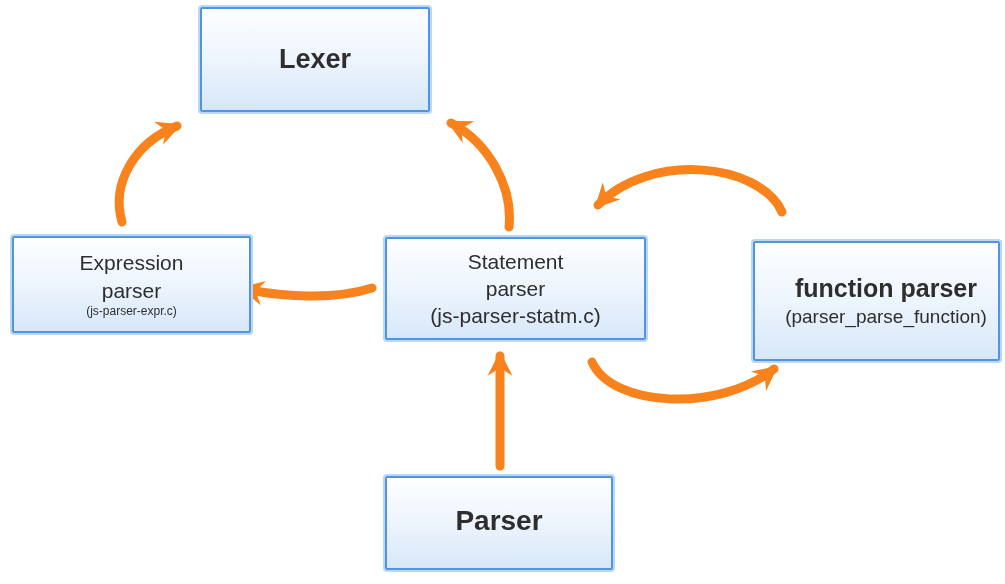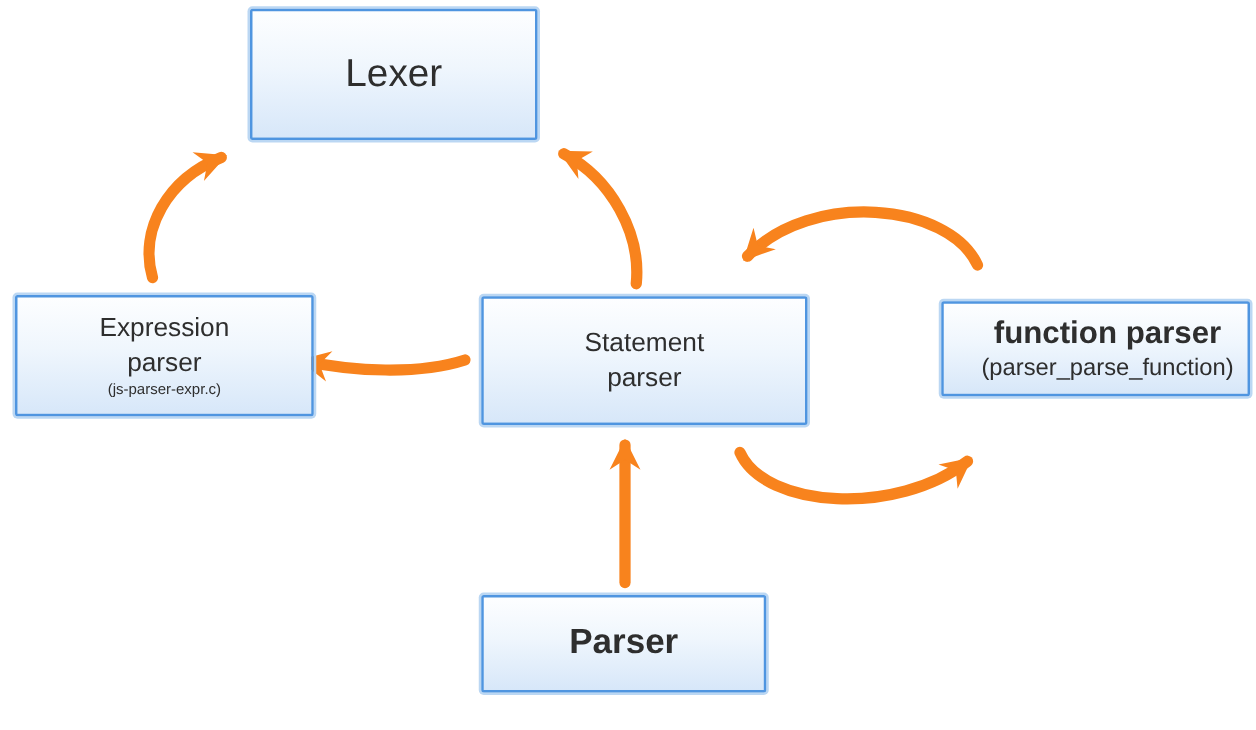--- a/index.html
+++ b/index.html
@@ -48,27 +48,27 @@
     border: 2px solid var(--box-border);
     border-radius: 2px;
     box-shadow: 0 0 0 2px var(--box-halo);
     color: var(--text);
     line-height: 1.3;
   }
 
   .node-lexer      { left: 200px; top: 7px;   width: 230px; height: 105px; }
   .node-expression { left: 12px;  top: 236px; width: 239px; height: 97px;  }
   .node-statement  { left: 385px; top: 237px; width: 261px; height: 103px; }
-  .node-function   { left: 753px; top: 241px; width: 247px; height: 76px; padding-left: 19px; }
-  .node-parser     { left: 385px; top: 476px; width: 228px; height: 78px; }
+  .node-function   { left: 753px; top: 241px; width: 247px; height: 120px; padding-left: 19px; }
+  .node-parser     { left: 385px; top: 476px; width: 228px; height: 94px; }
 
   .title { color: var(--text); }
   .subtitle { color: var(--text); font-weight: 400; }
 
-  .node-lexer .title      { font-size: 31px; font-weight: 400; text-align: right; }
+  .node-lexer .title      { font-size: 27px; font-weight: 700; text-align: right; }
   .node-lexer .subtitle   { font-size: 24px; }
 
   .node-expression .title    { font-size: 21px; font-weight: 400; max-width: 130px; }
   .node-expression .subtitle { font-size: 12px; }
 
   .node-statement .title     { font-size: 21px; font-weight: 400; max-width: 130px; }
   .node-statement .subtitle  { font-size: 21px; }
 
   .node-function .title    { font-size: 25px; font-weight: 700; }
   .node-function .subtitle { font-size: 19px; }
@@ -105,20 +105,21 @@
     <div class="title">Lexer</div>
   </div>
 
   <div class="node node-expression">
     <div class="title">Expression parser</div>
     <div class="subtitle">(js-parser-expr.c)</div>
   </div>
 
   <div class="node node-statement">
     <div class="title">Statement parser</div>
+    <div class="subtitle">(js-parser-statm.c)</div>
   </div>
 
   <div class="node node-function">
     <div class="title">function parser</div>
     <div class="subtitle">(parser_parse_function)</div>
   </div>
 
   <div class="node node-parser">
     <div class="title">Parser</div>
   </div>

